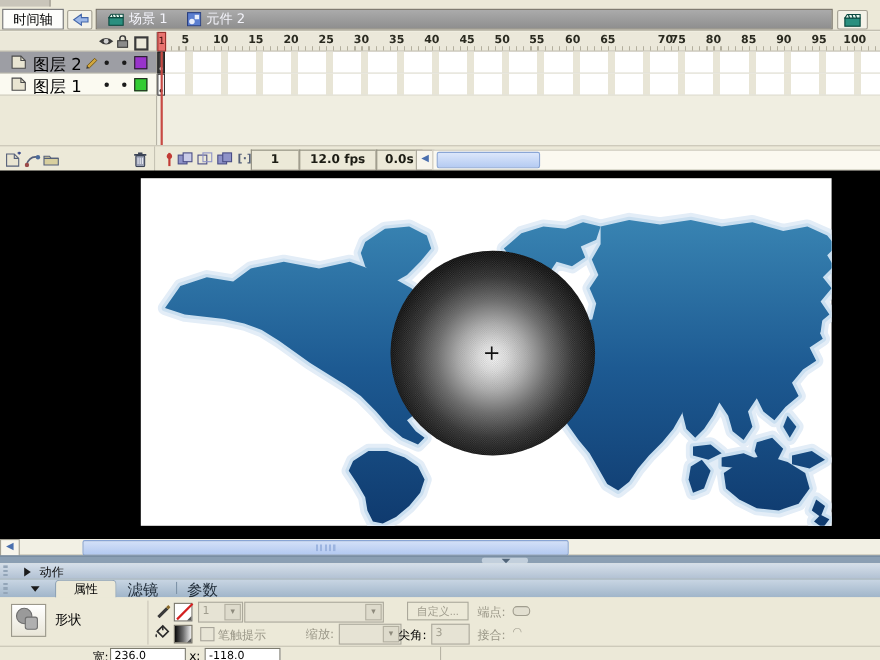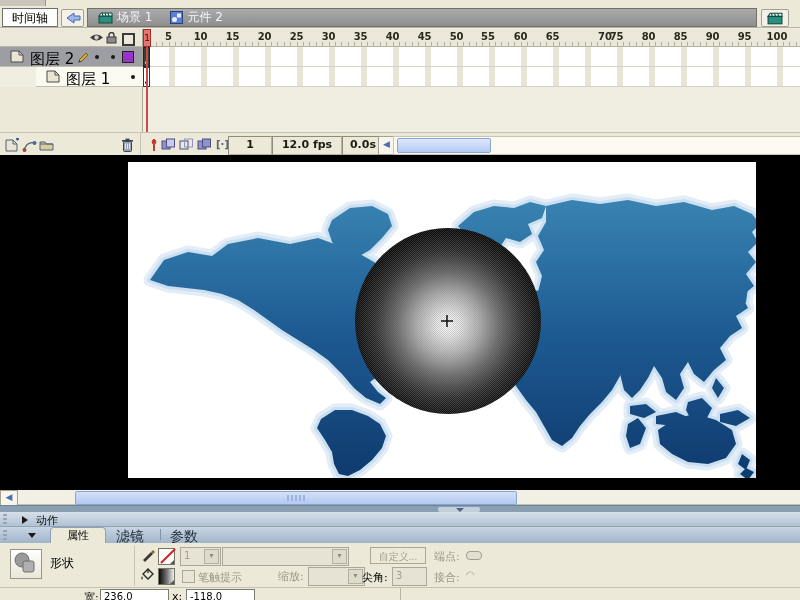--- a/index.html
+++ b/index.html
@@ -27,21 +27,21 @@
   .tl-head-left{left:0;top:1px;width:143px;height:18px;background:#ebe8d9;border-bottom:1px solid #b7b3a6;border-right:1px solid #a9a69a;}
   .tl-head-left .hicon{position:absolute;top:3px;}
   .tl-ruler{left:143px;top:1px;width:657px;height:18px;background:#ebe8da;border-bottom:1px solid #b7b3a6;}
   .ruler-num{position:absolute;top:2px;width:20px;text-align:center;font-size:10px;font-weight:bold;color:#2a2a20;}
   .ruler-ticks{left:143px;top:14px;width:657px;height:4px;
       background:repeating-linear-gradient(90deg,#b3af9e 0 1px,rgba(0,0,0,0) 1px 6.4px);}
   .playhead-box{left:143px;top:1px;width:8px;height:18px;background:#e8736f;border:1px solid #99302c;
       font-size:9px;color:#3d0d0b;text-align:center;line-height:16px;overflow:hidden;}
   .layer-row-left{left:0;width:143px;height:20px;border-bottom:1px solid #c2bfb0;border-right:1px solid #a9a69a;}
   .lr-sel{background:#9d9ea4;}
-  .lr-unsel{background:#fbfaf1;margin-left:36px;}
+  .lr-unsel{background:#fbfaf1;}
   .layer-name{position:absolute;left:30px;top:3px;font-size:15px;color:#000;}
   .layer-dot{position:absolute;top:8px;width:4px;height:4px;border-radius:50%;background:#1b1b1b;}
   .swatch{position:absolute;left:122px;top:4px;width:10px;height:10px;border:1px solid #222;}
   .sw-purple{background:#9933cc;}
   .sw-green{background:#33cc33;}
   .frame-row{left:143px;width:657px;height:20px;background:#ffffff;border-bottom:1px solid #d5d2c3;
       background-image:repeating-linear-gradient(90deg,rgba(0,0,0,0) 0 25.6px,#e8e5d6 25.6px 32px);}
   .below-left{left:0;top:59px;width:143px;height:45px;background:#ece9d8;border-right:1px solid #a9a69a;}
   .below-frames{left:143px;top:59px;width:657px;height:45px;background:#f0eee1;}
   .kf-dark{left:143px;top:19px;width:7px;height:20px;background:#3c3c3c;border:1px solid #222;}

